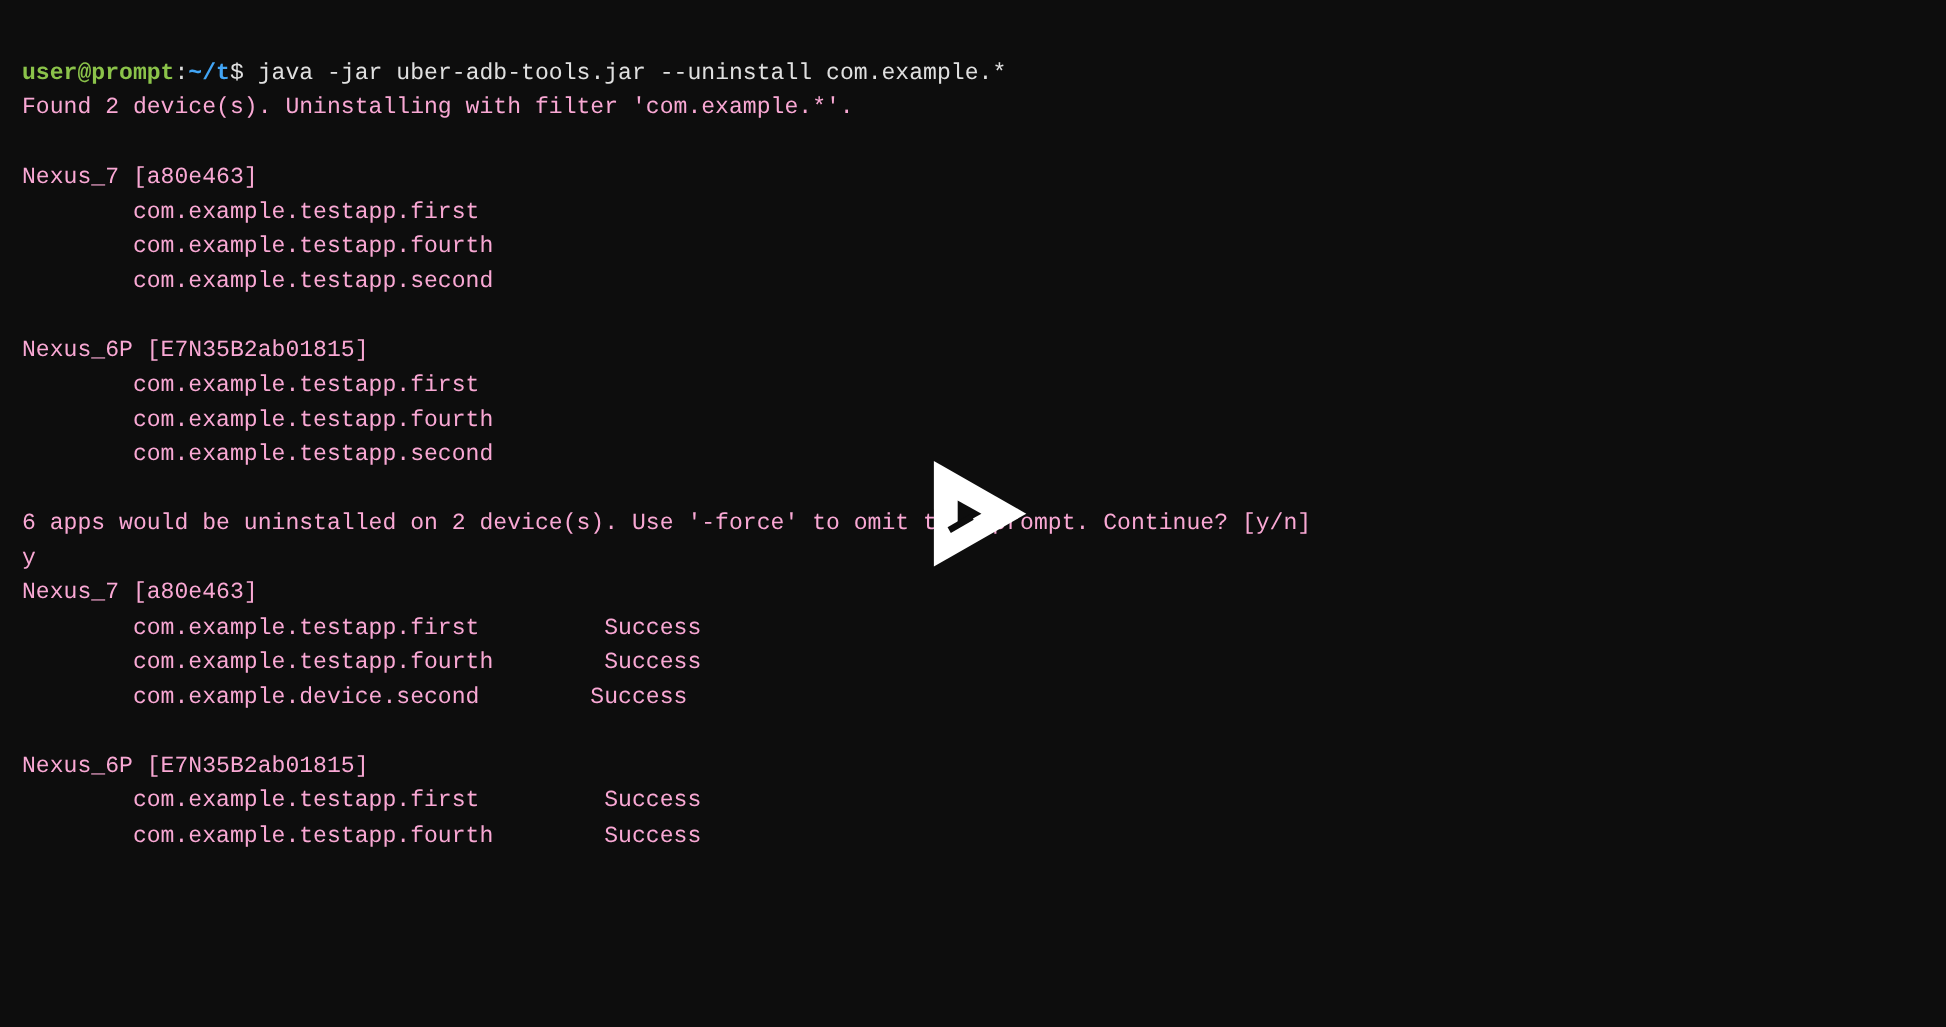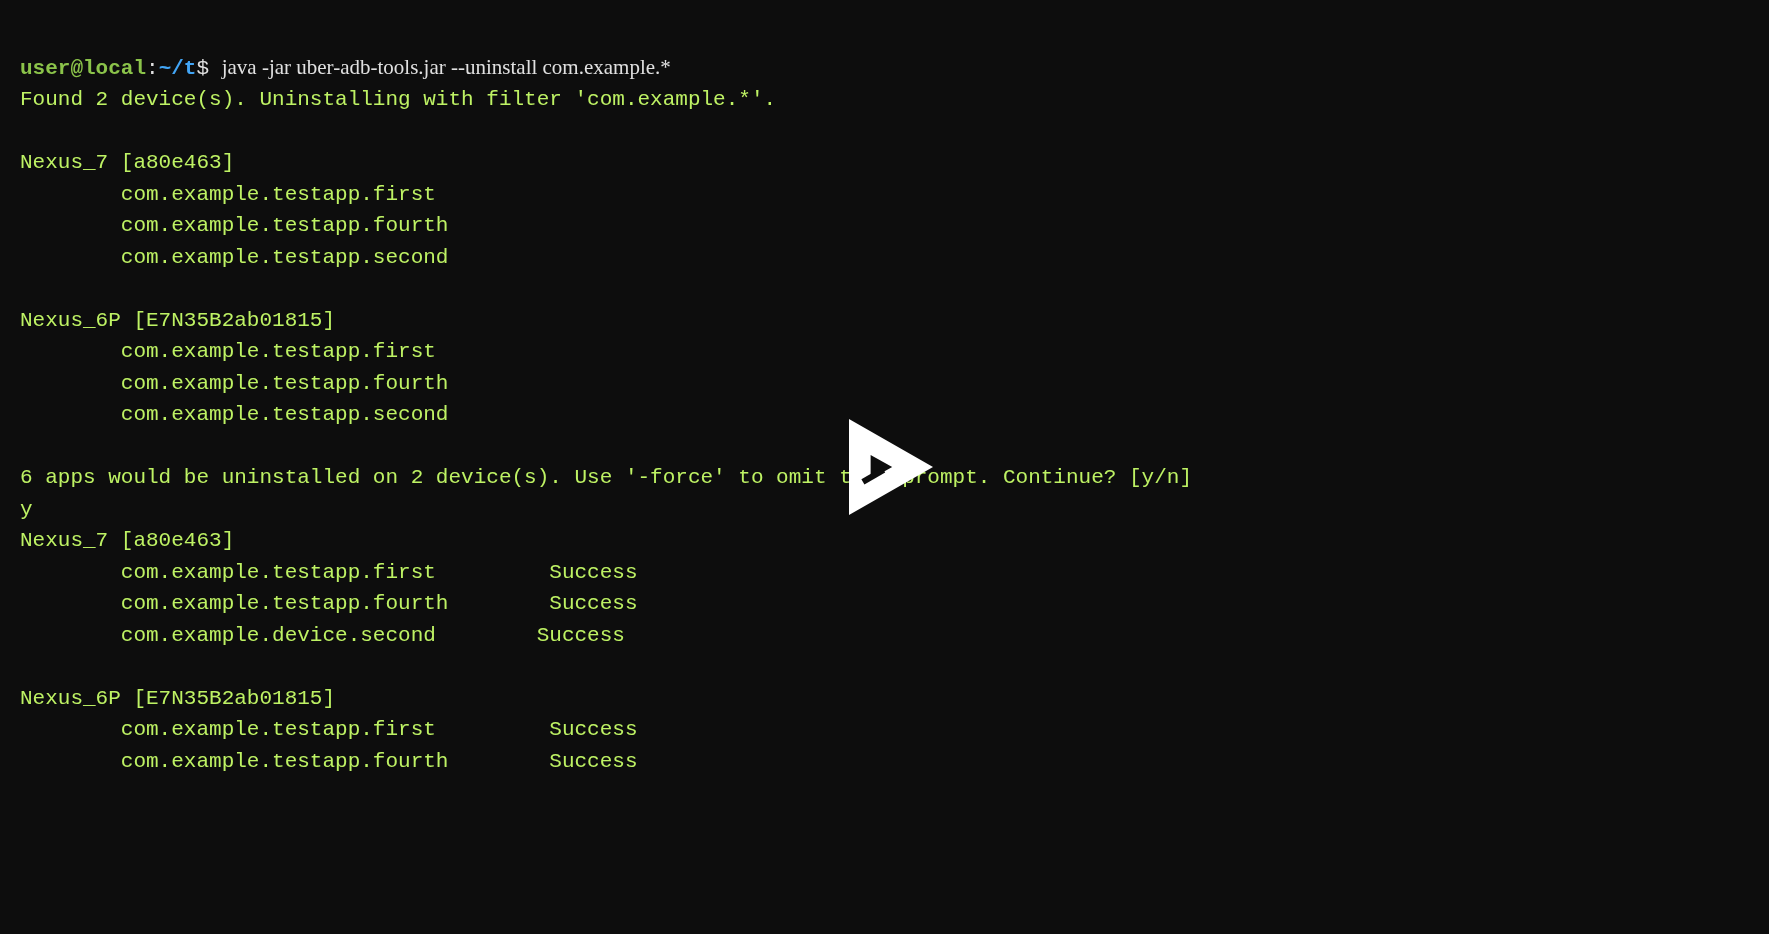--- a/index.html
+++ b/index.html
@@ -31,45 +31,44 @@
       font-weight: bold;
     }
     .prompt-colon {
       color: #e0e0e0;
     }
     .prompt-dollar {
       color: #e0e0e0;
     }
     .command {
       color: #e0e0e0;
-      font-family: Liberation Serif, serif;
     }
     .output {
-      color: #bef264;
+      color: #f9a8d4;
     }
     .play-overlay {
       position: absolute;
       top: 50%;
       left: 50%;
       transform: translate(-50%, -50%);
       width: 120px;
       height: 120px;
       cursor: pointer;
       z-index: 10;
     }
     .play-overlay svg {
       width: 100%;
       height: 100%;
     }
   </style>
 </head>
 <body>
 
 <div class="terminal">
-<span class="prompt-user">user@local</span><span class="prompt-colon">:</span><span class="prompt-path">~/t</span><span class="prompt-dollar">$</span> <span class="command">java -jar uber-adb-tools.jar --uninstall com.example.*</span>
+<span class="prompt-user">user@prompt</span><span class="prompt-colon">:</span><span class="prompt-path">~/t</span><span class="prompt-dollar">$</span> <span class="command">java -jar uber-adb-tools.jar --uninstall com.example.*</span>
 <span class="output">Found 2 device(s). Uninstalling with filter 'com.example.*'.</span>
 <span class="output"></span>
 <span class="output">Nexus_7 [a80e463]</span>
 <span class="output">        com.example.testapp.first</span>
 <span class="output">        com.example.testapp.fourth</span>
 <span class="output">        com.example.testapp.second</span>
 <span class="output"></span>
 <span class="output">Nexus_6P [E7N35B2ab01815]</span>
 <span class="output">        com.example.testapp.first</span>
 <span class="output">        com.example.testapp.fourth</span>

